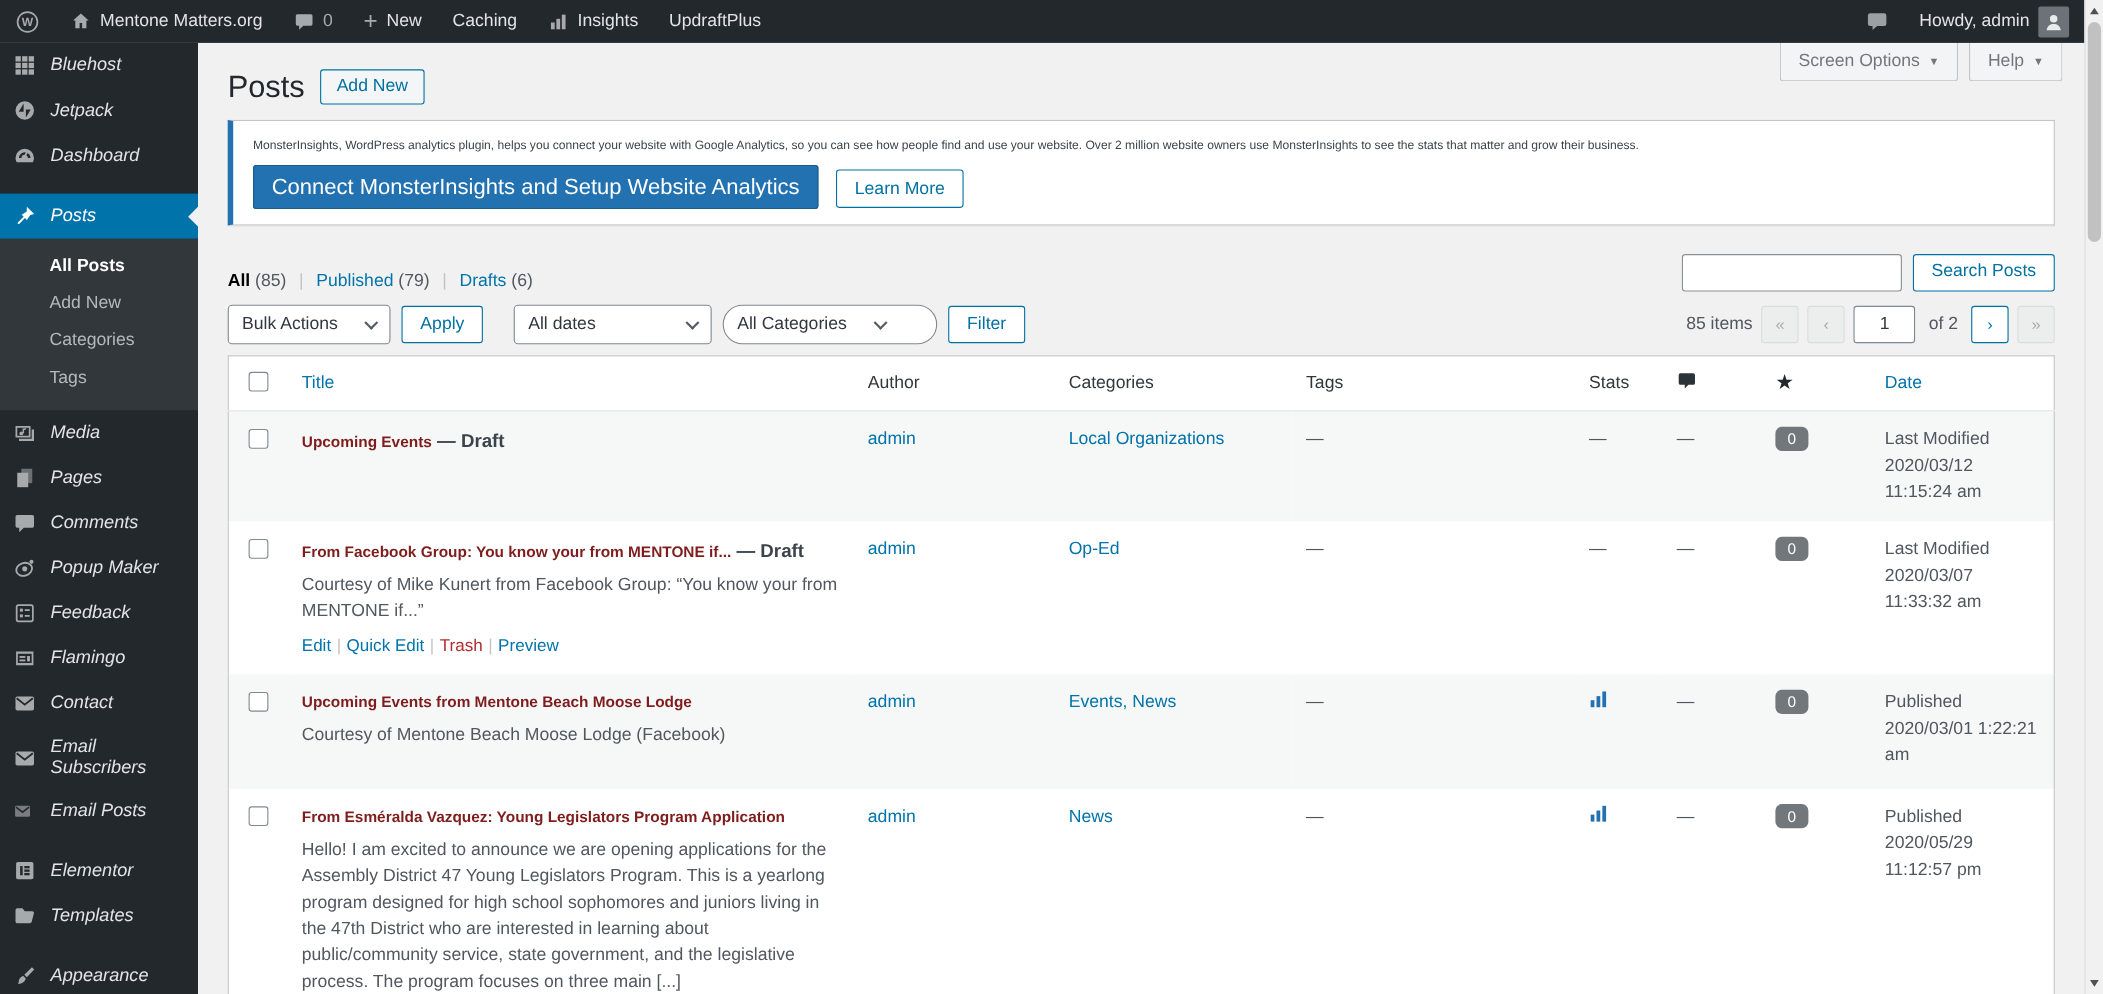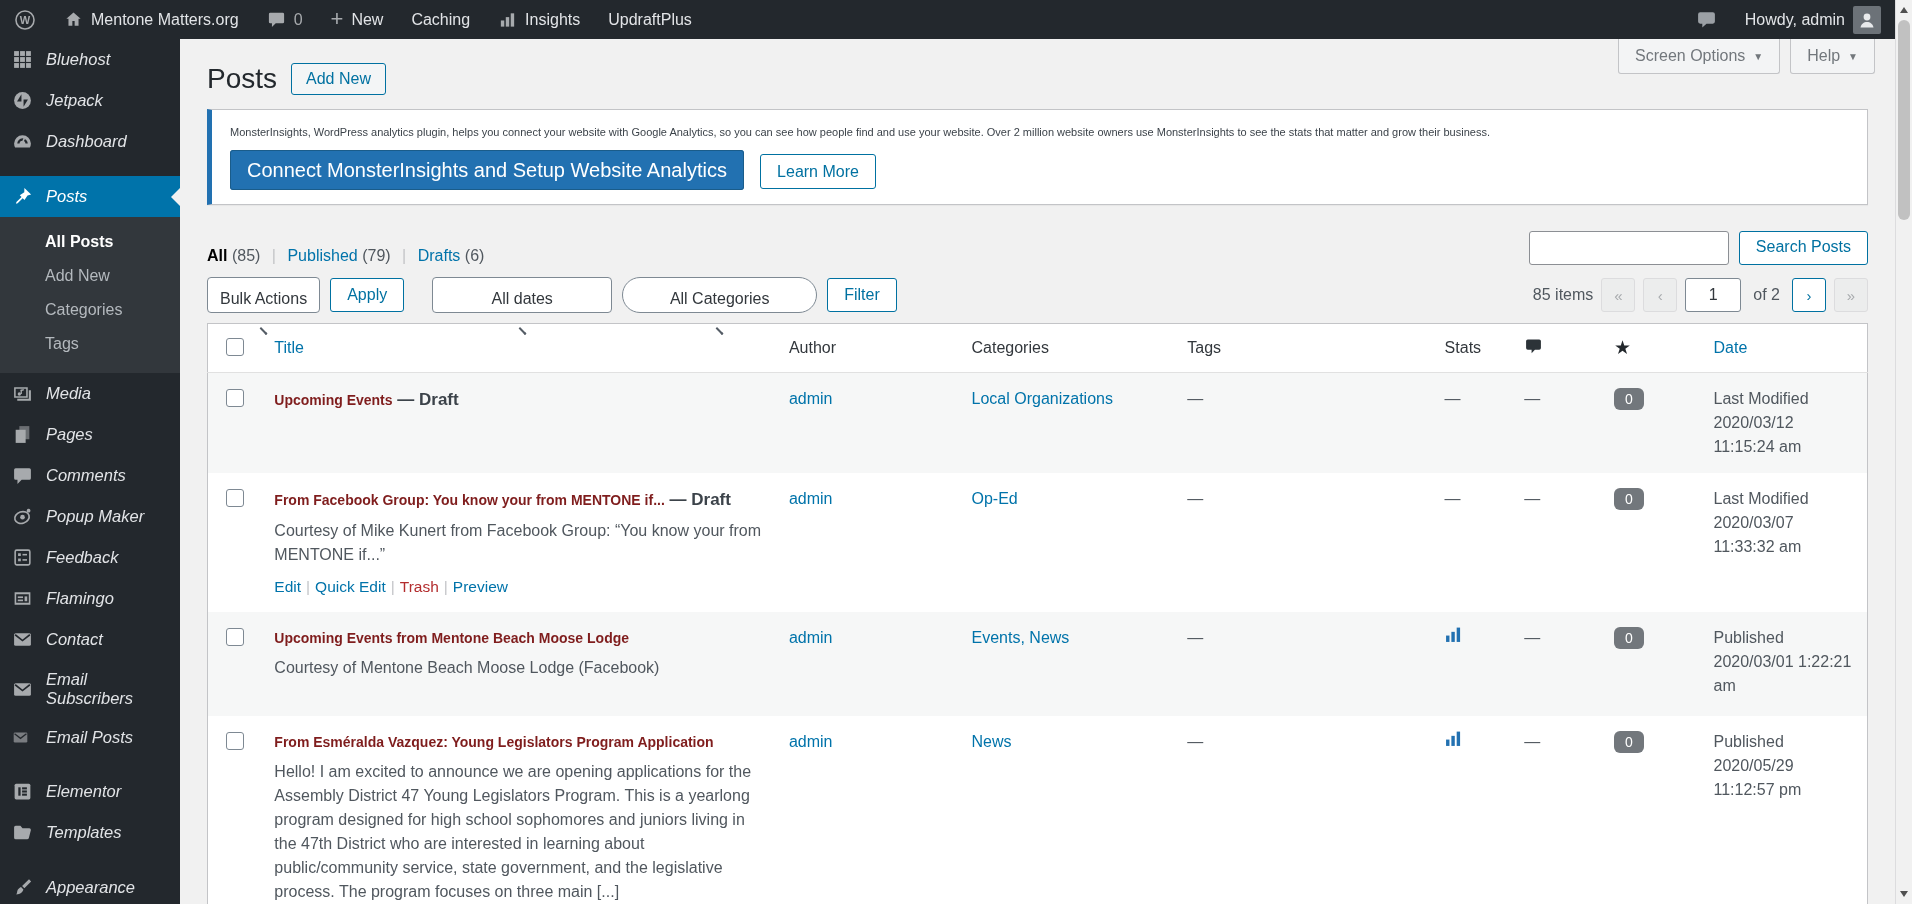--- a/index.html
+++ b/index.html
@@ -116,23 +116,22 @@
   .btn-search {
     background:#fff; border:1px solid #0071a1; color:#0071a1; font-size:16px;
     padding:6px 16px; border-radius:3px; cursor:pointer;
   }
 
   
   .tablenav { display:flex; justify-content:space-between; align-items:center; margin-bottom:10px; }
   .tablenav-left { display:flex; gap:10px; align-items:center; }
   .fake-select {
     background:#fff; border:1px solid #7e8993; border-radius:4px; height:36px;
-    display:flex; align-items:center; gap:26px; padding:12px 12px; font-size:16px; color:#32373c;
+    display:flex; align-items:center; gap:26px; padding:0 12px; font-size:16px; color:#32373c;
     cursor:pointer;
-    flex-direction:column;
   }
   .chev { width:9px; height:9px; border-right:2px solid #555d66; border-bottom:2px solid #555d66; transform:rotate(45deg); margin-top:-4px; }
   .btn-apply {
     background:#fff; border:1px solid #0071a1; color:#0071a1; font-size:16px;
     padding:7px 16px; border-radius:3px; cursor:pointer;
   }
   .tablenav-pages { display:flex; align-items:center; gap:8px; font-size:16px; color:#50575e; }
   .pg-btn {
     min-width:34px; height:34px; display:flex; align-items:center; justify-content:center;
     border-radius:3px; font-size:15px; cursor:default;
@@ -479,21 +478,21 @@
     <div class="tablenav-left">
       <div class="fake-select">
         <span>Bulk Actions</span>
         <span class="chev"></span>
       </div>
       <span class="btn-apply">Apply</span>
       <div class="fake-select" style="margin-left:18px; min-width:180px; justify-content:space-between;">
         <span>All dates</span>
         <span class="chev"></span>
       </div>
-      <div class="fake-select" style="min-width:195px; justify-content:space-between;border-radius:18px;">
+      <div class="fake-select" style="min-width:195px; justify-content:flex-start;border-radius:18px;">
         <span>All Categories</span>
         <span class="chev"></span>
       </div>
       <span class="btn-apply">Filter</span>
     </div>
     <div class="tablenav-pages">
       <span>85 items</span>
       <span class="pg-btn disabled">«</span>
       <span class="pg-btn disabled">‹</span>
       <input class="pg-input" type="text" value="1" style="">

